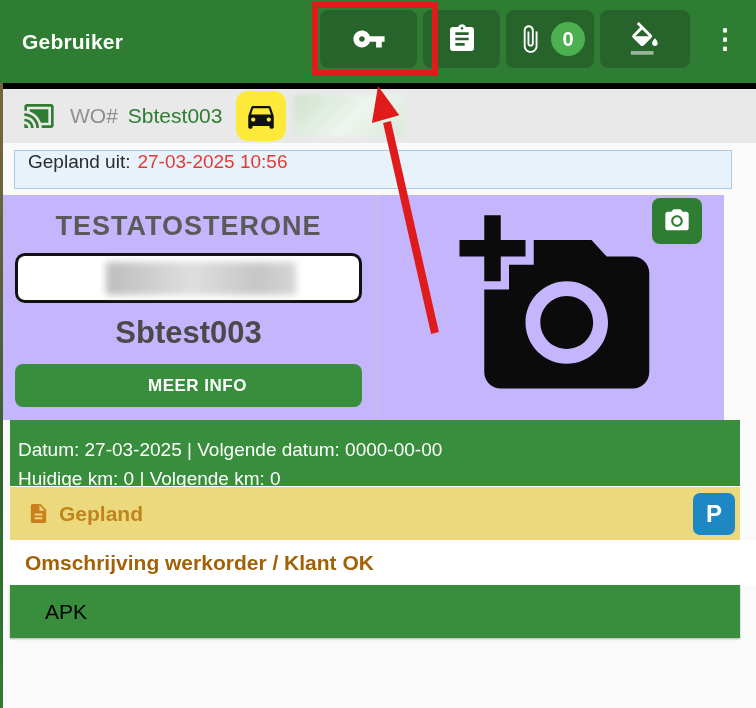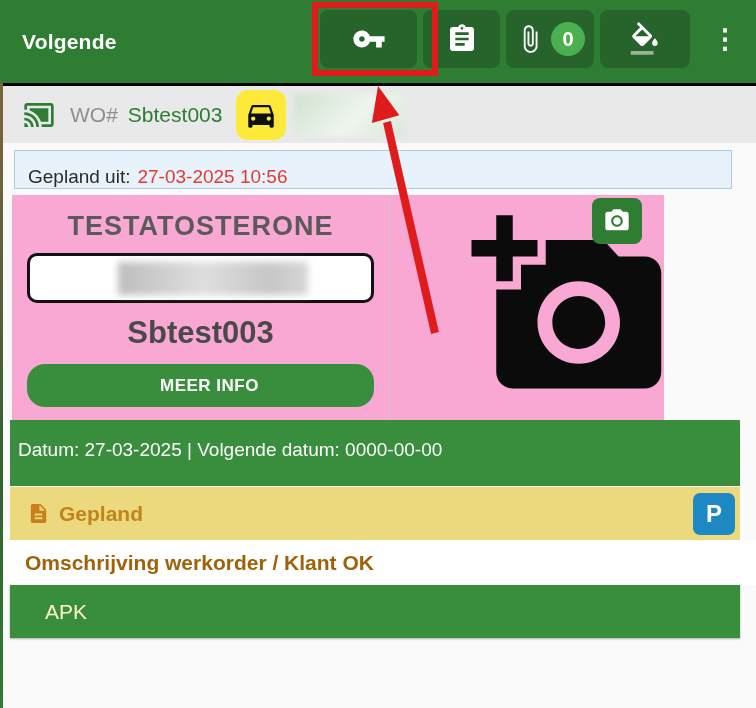--- a/index.html
+++ b/index.html
@@ -24,64 +24,64 @@
     width:34px;height:34px;border-radius:50%;background:#4caf50;color:#fff;
     font-size:20px;font-weight:bold;display:flex;align-items:center;justify-content:center;
   }
   .dots{
     width:34px;height:58px;margin-left:12px;background:transparent;border:none;cursor:pointer;
     color:#fff;font-size:27px;font-weight:bold;line-height:58px;text-align:center;padding:0;
   }
   
   .wo-bar{
     position:absolute;left:0;top:83px;width:756px;height:60px;background:#e9e9e9;
-    border-top:3px solid #000000;display:flex;align-items:center;box-sizing:border-box;
+    border-top:6px solid #000000;display:flex;align-items:center;box-sizing:border-box;
   }
   .cast{margin-left:20px;color:#2e7d32;display:flex;}
   .wo-label{color:#8f8f8f;font-size:21px;margin-left:12px;}
   .wo-number{color:#2e7d32;font-size:21px;margin-left:10px;}
   .car-btn{
     width:50px;height:50px;margin-left:14px;background:#fde93a;border:none;border-radius:12px;
     display:flex;align-items:center;justify-content:center;cursor:pointer;color:#101010;
   }
   .user-label{margin-left:auto;color:#9a9a9a;font-size:21px;}
   .user-label .colon{color:#4f9b55;}
   .user-blur{
     width:110px;height:42px;margin-left:8px;margin-right:0;border-radius:2px;
     background:linear-gradient(135deg,#cfe2cf,#eef5ee 55%,#d8e8d8);
     filter:blur(2.5px);
   }
   
   .planned{
     position:absolute;left:14px;top:150px;width:718px;height:39px;box-sizing:border-box;
-    background:#e7f2fa;border:1px solid #aacbe2;display:flex;align-items:flex-end;padding-left:13px;
+    background:#e7f2fa;border:1px solid #aacbe2;display:flex;align-items:flex-start;padding-left:13px;
     font-size:19px;color:#2b2b2b;
   }
   .planned .value{color:#e53935;margin-left:7px;}
   
   .vehicle{
-    position:absolute;left:12px;top:195px;width:652px;height:225px;background:#f9a8d4;display:flex;
+    position:absolute;left:0;top:195px;width:724px;height:225px;background:#c4b5fd;display:flex;
   }
   .veh-left{
     width:378px;box-sizing:border-box;border-right:1px solid #c9c9c9;
     display:flex;flex-direction:column;align-items:center;
   }
   .veh-name{font-size:27px;font-weight:bold;color:#5a5a5a;letter-spacing:1px;margin-top:16px;}
   .plate-box{
     width:347px;height:50px;box-sizing:border-box;border:3px solid #111;border-radius:10px;
     margin-top:11px;background:#fff;display:flex;align-items:center;justify-content:center;cursor:pointer;
   }
   .plate-blur{
     width:190px;height:33px;margin-left:24px;
     background:linear-gradient(90deg,#bdbdbd,#dedede 45%,#c6c6c6 80%,#d6d6d6);
     filter:blur(3.5px);
   }
   .veh-code{font-size:31px;font-weight:bold;color:#4a4a4a;margin-top:12px;}
   .more-info{
-    width:347px;height:43px;margin-top:13px;background:#388e3c;border:none;border-radius:18px;
+    width:347px;height:43px;margin-top:13px;background:#388e3c;border:none;border-radius:8px;
     color:#fff;font-size:17px;font-weight:bold;letter-spacing:.5px;cursor:pointer;
     font-family:"Liberation Sans",sans-serif;
     padding-left:24px;
   }
   .veh-right{flex:1;position:relative;}
   .add-photo{
     position:absolute;left:78px;top:12px;cursor:pointer;color:#0b0b0b;
     background:transparent;border:none;padding:0;
   }
   .cam-btn{
@@ -109,35 +109,35 @@
   .desc-row{
     position:absolute;left:0;top:540px;width:756px;height:45px;background:#fff;
     display:flex;align-items:center;
   }
   .desc-text{margin-left:25px;font-size:21px;font-weight:bold;color:#a16207;}
   
   .task-bar{
     position:absolute;left:10px;top:585px;width:730px;height:53px;background:#388e3c;
     display:flex;align-items:center;cursor:pointer;box-shadow:0 1px 2px rgba(0,0,0,.3);
   }
-  .task-label{margin-left:35px;color:#fef9c3;font-size:21px;}
+  .task-label{margin-left:35px;color:#000000;font-size:21px;}
   
   .left-edge{
     position:absolute;left:0;top:83px;width:3px;height:625px;
     background:linear-gradient(#75643c 8%,#55603a 35%,#33612f 60%,#2e7d32);
   }
   .annot{
     position:absolute;left:0;top:0;width:756px;height:708px;z-index:50;pointer-events:none;
   }
 </style>
 </head>
 <body>
 
 <div class="header">
-  <div class="header-title">Volgende</div>
+  <div class="header-title">Gebruiker</div>
   <div class="toolbar">
     <button class="tb-btn" style="width:97px">
       <span style="display:flex">
         <svg width="34" height="34" viewBox="0 0 24 24" fill="#fff">
             <path d="M12.65 10C11.83 7.67 9.61 6 7 6c-3.31 0-6 2.69-6 6s2.69 6 6 6c2.61 0 4.83-1.67 5.65-4H17v4h4v-4h2v-4H12.65zM7 14c-1.1 0-2-.9-2-2s.9-2 2-2 2 .9 2 2-.9 2-2 2z"></path>
           </svg>
       </span>
     </button>
     <button class="tb-btn" style="width:77px">
       <span style="display:flex">
@@ -209,20 +209,21 @@
         <svg width="28" height="28" viewBox="0 0 24 24" fill="currentColor">
             <path d="M12 15.2c1.77 0 3.2-1.43 3.2-3.2s-1.43-3.2-3.2-3.2-3.2 1.43-3.2 3.2 1.43 3.2 3.2 3.2zM9 2L7.17 4H4c-1.1 0-2 .9-2 2v12c0 1.1.9 2 2 2h16c1.1 0 2-.9 2-2V6c0-1.1-.9-2-2-2h-3.17L15 2H9zm3 15c-2.76 0-5-2.24-5-5s2.24-5 5-5 5 2.24 5 5-2.24 5-5 5z"></path>
           </svg>
       </span>
     </button>
   </div>
 </div>
 
 <div class="maint">
   <div>Datum: 27-03-2025 | Volgende datum: 0000-00-00</div>
+  <div>Huidige km: 0 | Volgende km: 0</div>
 </div>
 
 <div class="note-bar">
   <span class="note-icon">
     <svg width="23" height="23" viewBox="0 0 24 24" fill="currentColor">
         <path d="M14 2H6c-1.1 0-1.99.9-1.99 2L4 20c0 1.1.89 2 1.99 2H18c1.1 0 2-.9 2-2V8l-6-6zm2 16H8v-2h8v2zm0-4H8v-2h8v2zm-3-5V3.5L18.5 9H13z"></path>
       </svg>
   </span>
   <span class="note-label">Gepland</span>
   <button class="p-btn">P</button>

